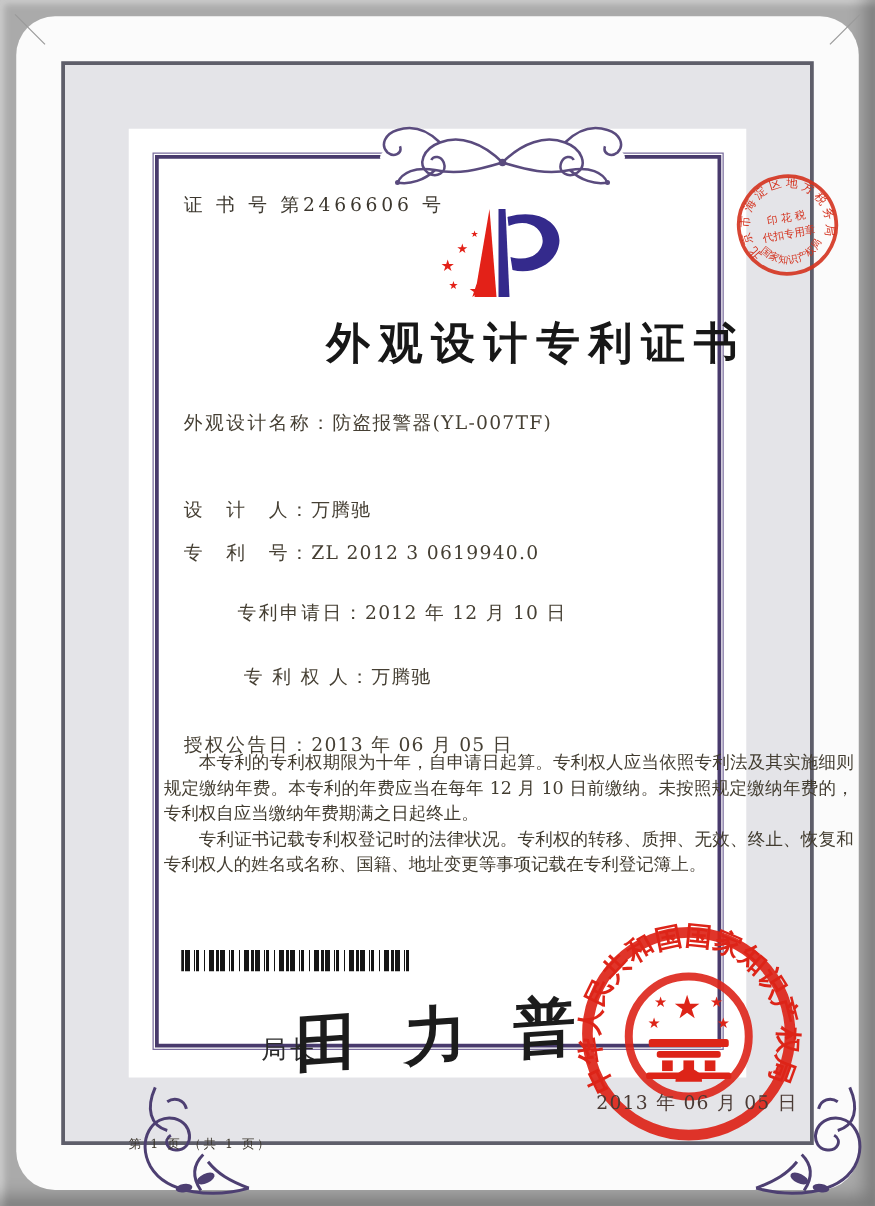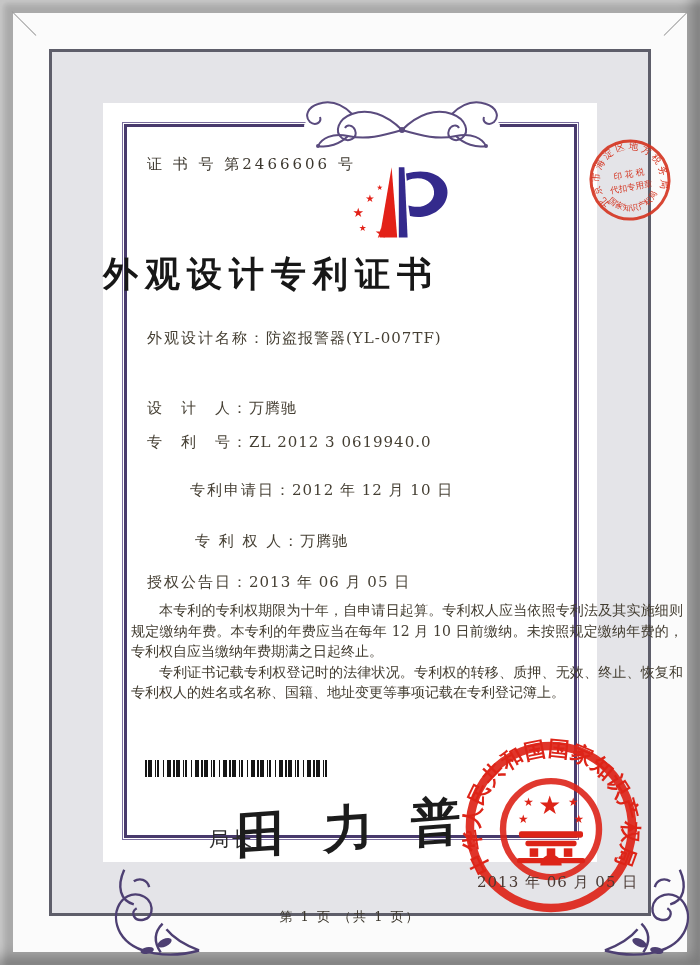--- a/index.html
+++ b/index.html
@@ -4,54 +4,54 @@
 <style>
   html,body{margin:0;padding:0;}
   body{
     width:700px;height:965px;position:relative;
     font-family:"DejaVu Serif","Liberation Serif",serif;
     background:#ffffff;overflow:hidden;
   }
   
   .frame-outer{position:absolute;inset:0;background:#aaaaaa;
     box-shadow:inset -8px -8px 14px rgba(0,0,0,.28), inset 3px 3px 6px rgba(255,255,255,.5);}
-  .frame-mat{position:absolute;inset:13px;background:#fbfbfb;}
+  .frame-mat{position:absolute;inset:13px;background:#fbfbfb;border-radius:31px;}
   .frame-mat:before,.frame-mat:after{content:"";position:absolute;width:34px;height:1px;background:#9a9a9a;}
   .frame-mat:before{left:-6px;top:10px;transform:rotate(45deg);}
   .frame-mat:after{right:-6px;top:10px;transform:rotate(-45deg);}
   .frame-band{position:absolute;inset:36px;background:#e4e4e8;border:3px solid #5e5e6a;}
   .cert{position:absolute;inset:51px;background:#ffffff;}
   
   .pframe{position:absolute;left:19px;top:19px;right:18px;bottom:22px;border:1px solid #7a6d9d;}
   .pframe-inner{position:absolute;inset:1px;border:3px solid #483a6c;}
   
   .orn{position:absolute;}
   
   .cert-no{position:absolute;left:44px;top:52px;font-size:15px;letter-spacing:3px;color:#3c372e;}
   .logo{position:absolute;left:243px;top:55px;}
-  .title{position:absolute;left:0;right:0;top:148px;text-align:left;
+  .title{position:absolute;left:0;right:0;top:148px;text-align:right;
     font-size:35px;font-weight:bold;color:#171717;letter-spacing:7px;}
   .fields{position:absolute;left:44px;top:226px;width:500px;color:#453f33;font-size:15px;}
   .frow{position:absolute;left:0;white-space:nowrap;letter-spacing:1px;}
-  .frow .lab{letter-spacing:2px;}
+  .frow .lab{letter-spacing:2px;font-family:Liberation Serif, serif;}
   .paras{position:absolute;left:28px;top:497px;width:552px;
     font-size:14px;line-height:20.5px;color:#423c30;text-align:justify;}
   .paras p{margin:0;text-indent:2em;}
   .barcode{position:absolute;left:42px;top:657px;width:186px;height:17px;
     background:repeating-linear-gradient(90deg,
       #151515 0 2px,#fff 2px 3px,#151515 3px 7px,#fff 7px 10px,
       #151515 10px 11px,#fff 11px 12px,#151515 12px 14px,#fff 14px 18px,
       #151515 18px 19px,#fff 19px 22px,#151515 22px 26px,#fff 26px 28px);}
   .sig-role{position:absolute;left:106px;top:723px;font-size:20px;color:#2b2b2b;letter-spacing:3px;}
   .sig-name{position:absolute;left:133px;top:692px;font-size:50px;font-weight:bold;color:#1c1c1c;
     letter-spacing:10px;transform:rotate(-4deg) skewX(-4deg);font-family:"DejaVu Serif",serif;}
   .issue-date{position:absolute;left:374px;top:770px;font-size:15px;letter-spacing:1px;
     color:#4a3a34;z-index:6;white-space:nowrap;}
-  .footer{position:absolute;left:0;right:0;top:805px;text-align:center;
-    font-size:13px;letter-spacing:2px;color:#3c372e;}
+  .footer{position:absolute;left:0;right:0;top:805px;text-align:left;
+    font-size:10px;letter-spacing:2px;color:#3c372e;}
   .office-seal{position:absolute;left:352px;top:628px;z-index:5;}
   .tax-seal{position:absolute;left:477px;top:27px;transform:rotate(-10deg);}
   svg text{font-family:"DejaVu Serif",serif;}
 </style>
 </head>
 <body>
 
 <div class="frame-outer">
   <div class="frame-mat">
     <div class="frame-band">
@@ -114,21 +114,21 @@
         </svg>
 
         <div class="title">外观设计专利证书</div>
 
         <div class="fields">
           <div class="frow" style="top:0px;"><span class="lab">外观设计名称：</span><span>防盗报警器(YL-007TF)</span></div>
           <div class="frow" style="top:70px;"><span class="lab">设　计　人：</span><span>万腾驰</span></div>
           <div class="frow" style="top:104px;"><span class="lab">专　利　号：</span><span>ZL 2012 3 0619940.0</span></div>
           <div class="frow" style="top:152px;margin-left:43px;"><span class="lab">专利申请日：</span><span>2012 年 12 月 10 日</span></div>
           <div class="frow" style="top:203px;margin-left:48px;"><span class="lab">专 利 权 人：</span><span>万腾驰</span></div>
-          <div class="frow" style="top:244px;"><span class="lab">授权公告日：</span><span>2013 年 06 月 05 日</span></div>
+          <div class="frow" style="top:258px;"><span class="lab">授权公告日：</span><span>2013 年 06 月 05 日</span></div>
         </div>
 
         <div class="paras">
           <p>本专利的专利权期限为十年，自申请日起算。专利权人应当依照专利法及其实施细则规定缴纳年费。本专利的年费应当在每年 12 月 10 日前缴纳。未按照规定缴纳年费的，专利权自应当缴纳年费期满之日起终止。</p>
           <p>专利证书记载专利权登记时的法律状况。专利权的转移、质押、无效、终止、恢复和专利权人的姓名或名称、国籍、地址变更等事项记载在专利登记簿上。</p>
         </div>
 
         <div class="barcode"></div>
 
         <div class="sig-role">局长</div>

